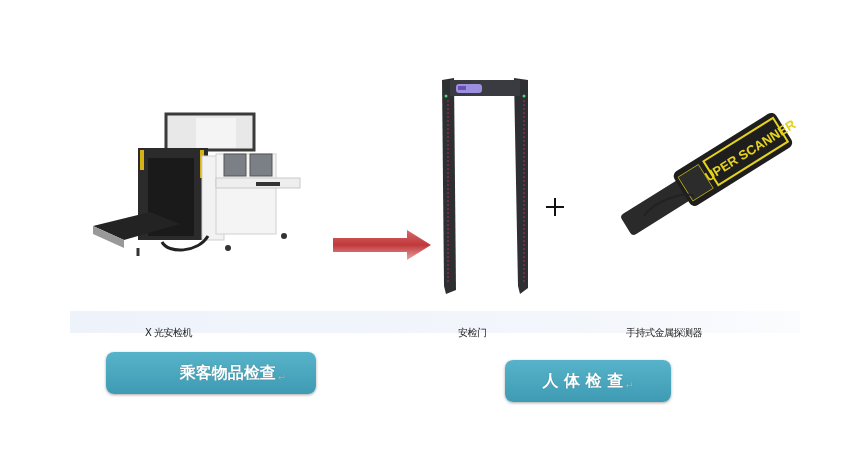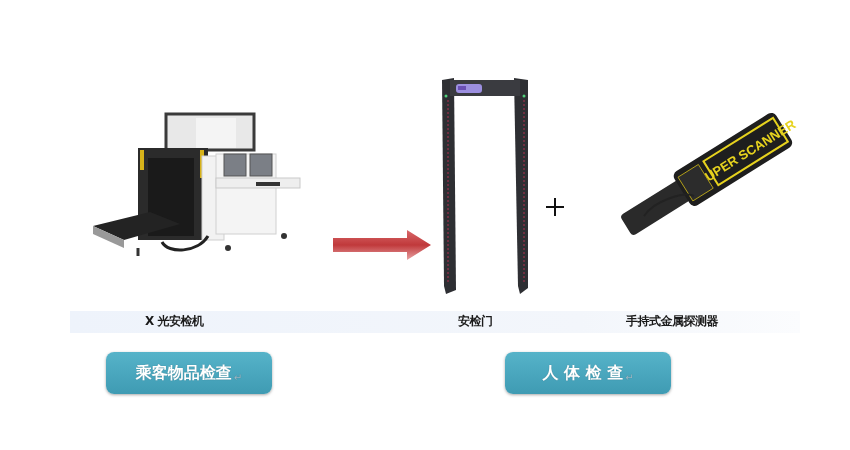--- a/index.html
+++ b/index.html
@@ -6,21 +6,21 @@
     body {
       width: 850px; height: 450px; background: #ffffff; position: relative; overflow: hidden;
       font-family: "DejaVu Sans", sans-serif;
     }
     .abs { position: absolute; }
     .label-band {
       position: absolute; left: 70px; top: 311px; width: 730px; height: 22px;
       background: linear-gradient(90deg, #eef3fb 0%, #f3f6fb 70%, #fbfcfe 100%);
     }
     .label {
-      position: absolute; top: 313px; font-size: 12px; font-weight: bold; color: #1a1a1a;
+      position: absolute; top: 326px; font-size: 10px; font-weight: normal; color: #1a1a1a;
       white-space: nowrap; letter-spacing: -0.5px;
     }
     .btn {
       position: absolute; height: 42px; border-radius: 8px;
       background: linear-gradient(180deg, #56b3c9 0%, #4aa7be 50%, #3f9bb3 100%);
       box-shadow: 0 1px 3px rgba(0,0,0,0.35);
       color: #ffffff; font-weight: bold; font-size: 16px;
       display: flex; align-items: center; justify-content: center;
       text-shadow: 0 0 1px rgba(0,0,0,0.3);
       cursor: pointer;
@@ -103,20 +103,20 @@
     </g>
     <path d="M40,120 C50,105 80,95 90,100" stroke="#222" stroke-width="2" fill="none"></path>
   </svg>
 </div>
 
 <div class="label-band"></div>
 <div class="label" style="left:145px;">X 光安检机</div>
 <div class="label" style="left:458px;">安检门</div>
 <div class="label" style="left:626px;text-align:right;">手持式金属探测器</div>
 
-<div class="btn" style="left:106px;top:352px;width:166px;">
+<div class="btn" style="left:106px;top:352px;width:166px;padding-left:44px;">
   <span>乘客物品检查</span>
   <span class="ret">↵</span>
 </div>
-<div class="btn" style="left:505px;top:352px;width:166px;">
+<div class="btn" style="left:505px;top:360px;width:166px;">
   <span>人 体 检 查</span>
   <span class="ret">↵</span>
 </div>
 
 </body></html>

